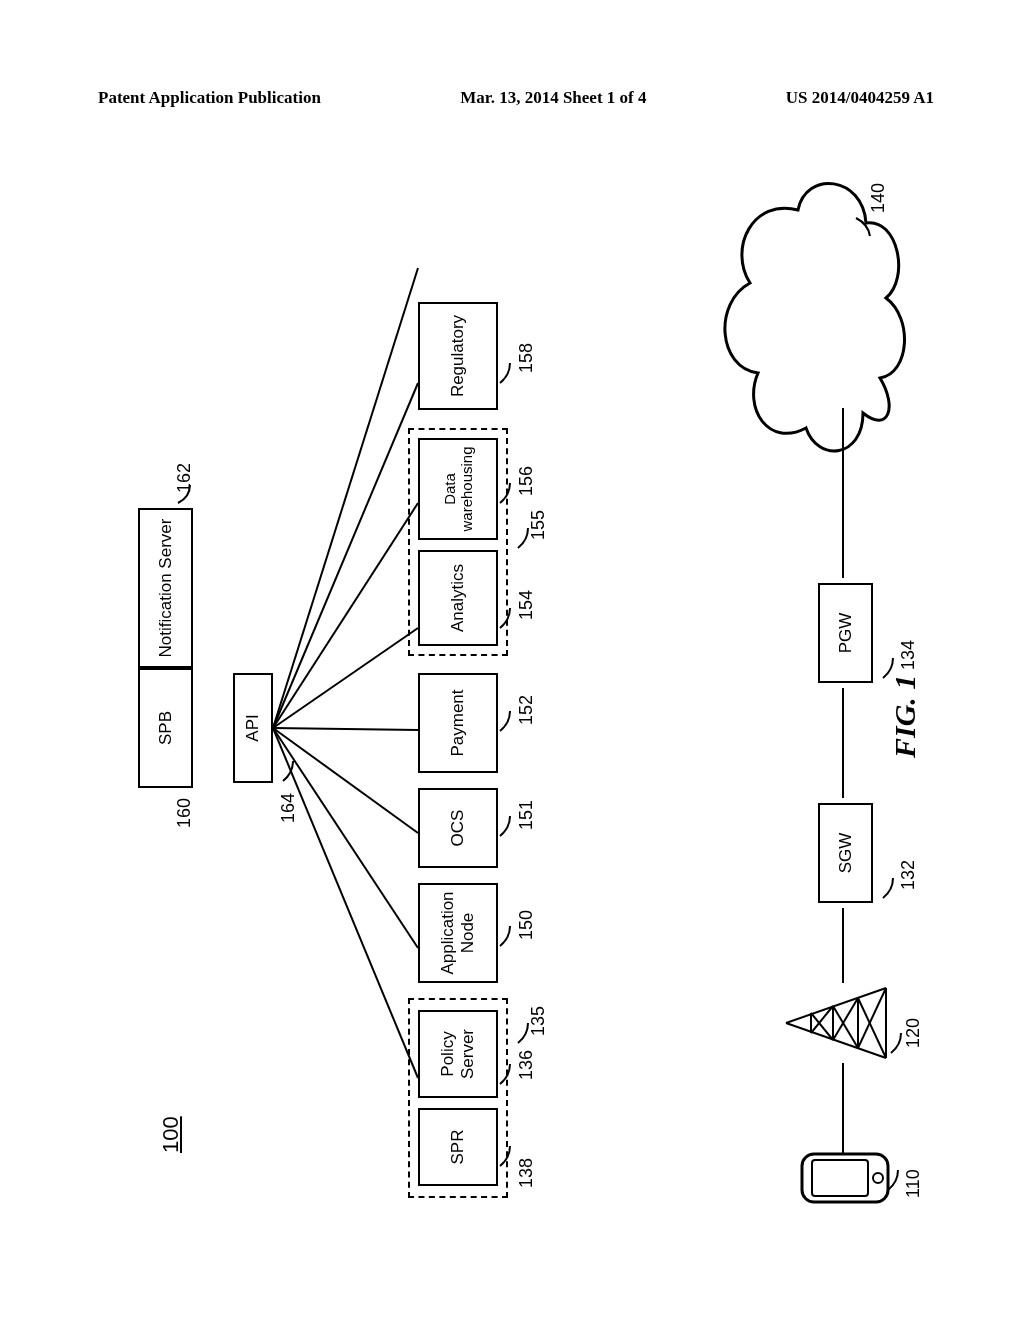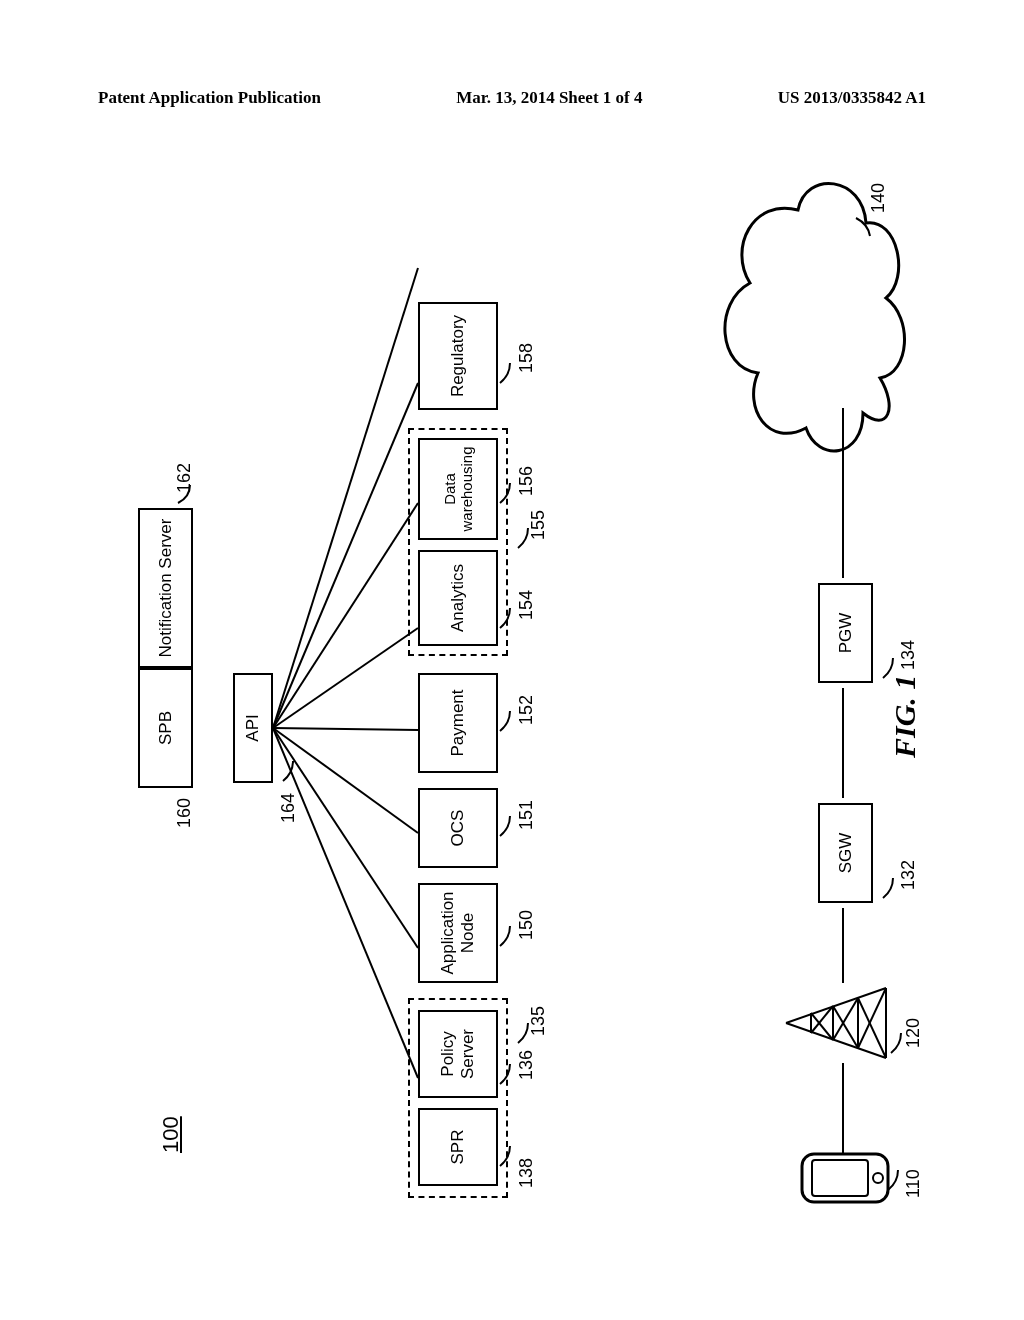--- a/index.html
+++ b/index.html
@@ -7,21 +7,21 @@
     font-family: "Times New Roman", serif;
     background: #fff;
     width: 1024px;
     height: 1320px;
     position: relative;
   }
   .page-header {
     position: absolute;
     top: 88px;
     left: 98px;
-    right: 98px;
+    right: 90px;
     display: flex;
     justify-content: space-between;
     font-weight: bold;
     font-size: 17px;
     font-family: "Times New Roman", serif;
   }
   .figure-area {
     position: absolute;
     top: 160px;
     left: 98px;
@@ -74,21 +74,21 @@
     width: 1068px; height: 828px;
     pointer-events: none;
   }
 </style>
 </head>
 <body>
 
 <div class="page-header">
   <span>Patent Application Publication</span>
   <span>Mar. 13, 2014  Sheet 1 of 4</span>
-  <span>US 2013/0335842 A1</span>
+  <span>US 2014/0404259 A1</span>
 </div>
 
 <div class="figure-area">
   <div class="diagram">
 
     <svg class="wires" viewBox="0 0 1068 828">
       <g stroke="#000" stroke-width="2" fill="none">
 
         <line x1="500" y1="175" x2="150" y2="320"></line>
         <line x1="500" y1="175" x2="280" y2="320"></line>

